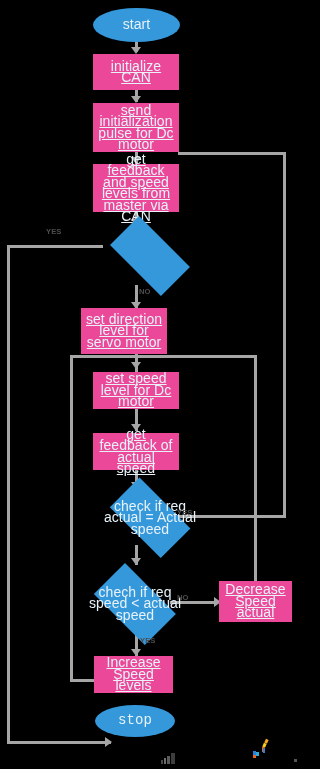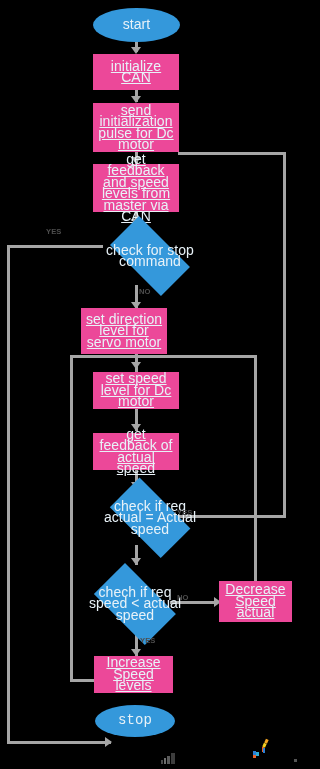--- a/index.html
+++ b/index.html
@@ -177,21 +177,20 @@
   <div class="node process" style="left:93px; top:103px; width:86px; height:49px;">
     <span>send initialization pulse for Dc motor</span>
   </div>
 
   <div class="node process" style="left:93px; top:164px; width:86px; height:48px;">
     <span>get feedback and speed levels from master via CAN</span>
   </div>
 
   <div class="node decision" style="left:99px; top:227px; width:102px; height:58px;">
     <div class="dshape"></div>
-    <div class="dlabel">check for stop command</div>
   </div>
 
   <div class="node process" style="left:81px; top:308px; width:86px; height:46px;">
     <span>set direction level for servo motor</span>
   </div>
 
   <div class="node process" style="left:93px; top:372px; width:86px; height:37px;">
     <span>set speed level for Dc motor</span>
   </div>
 

